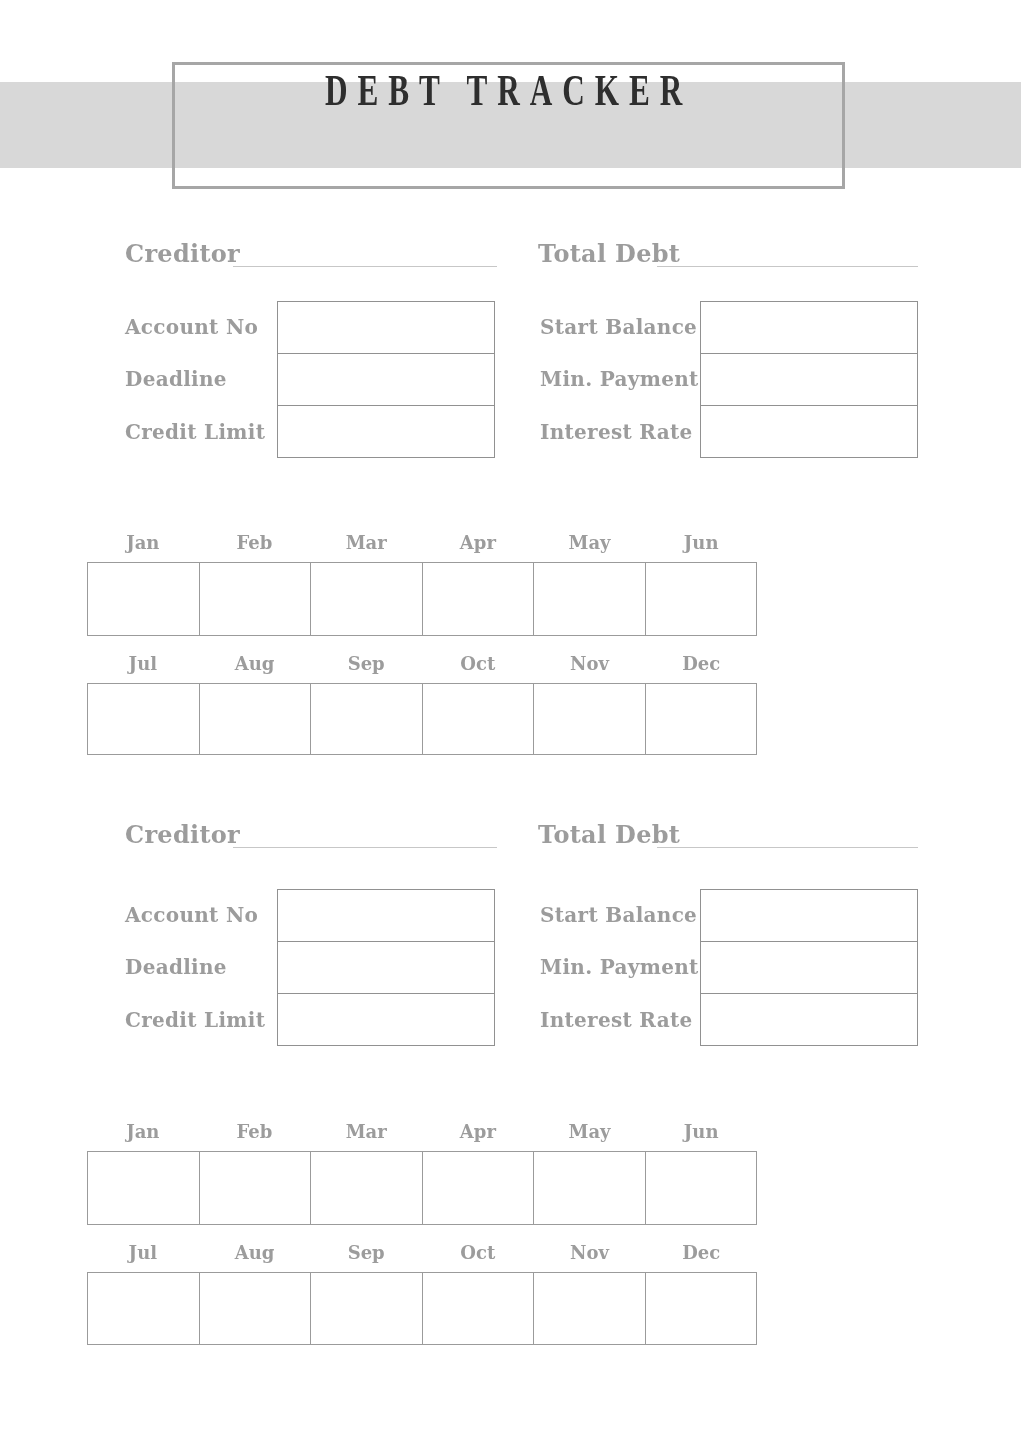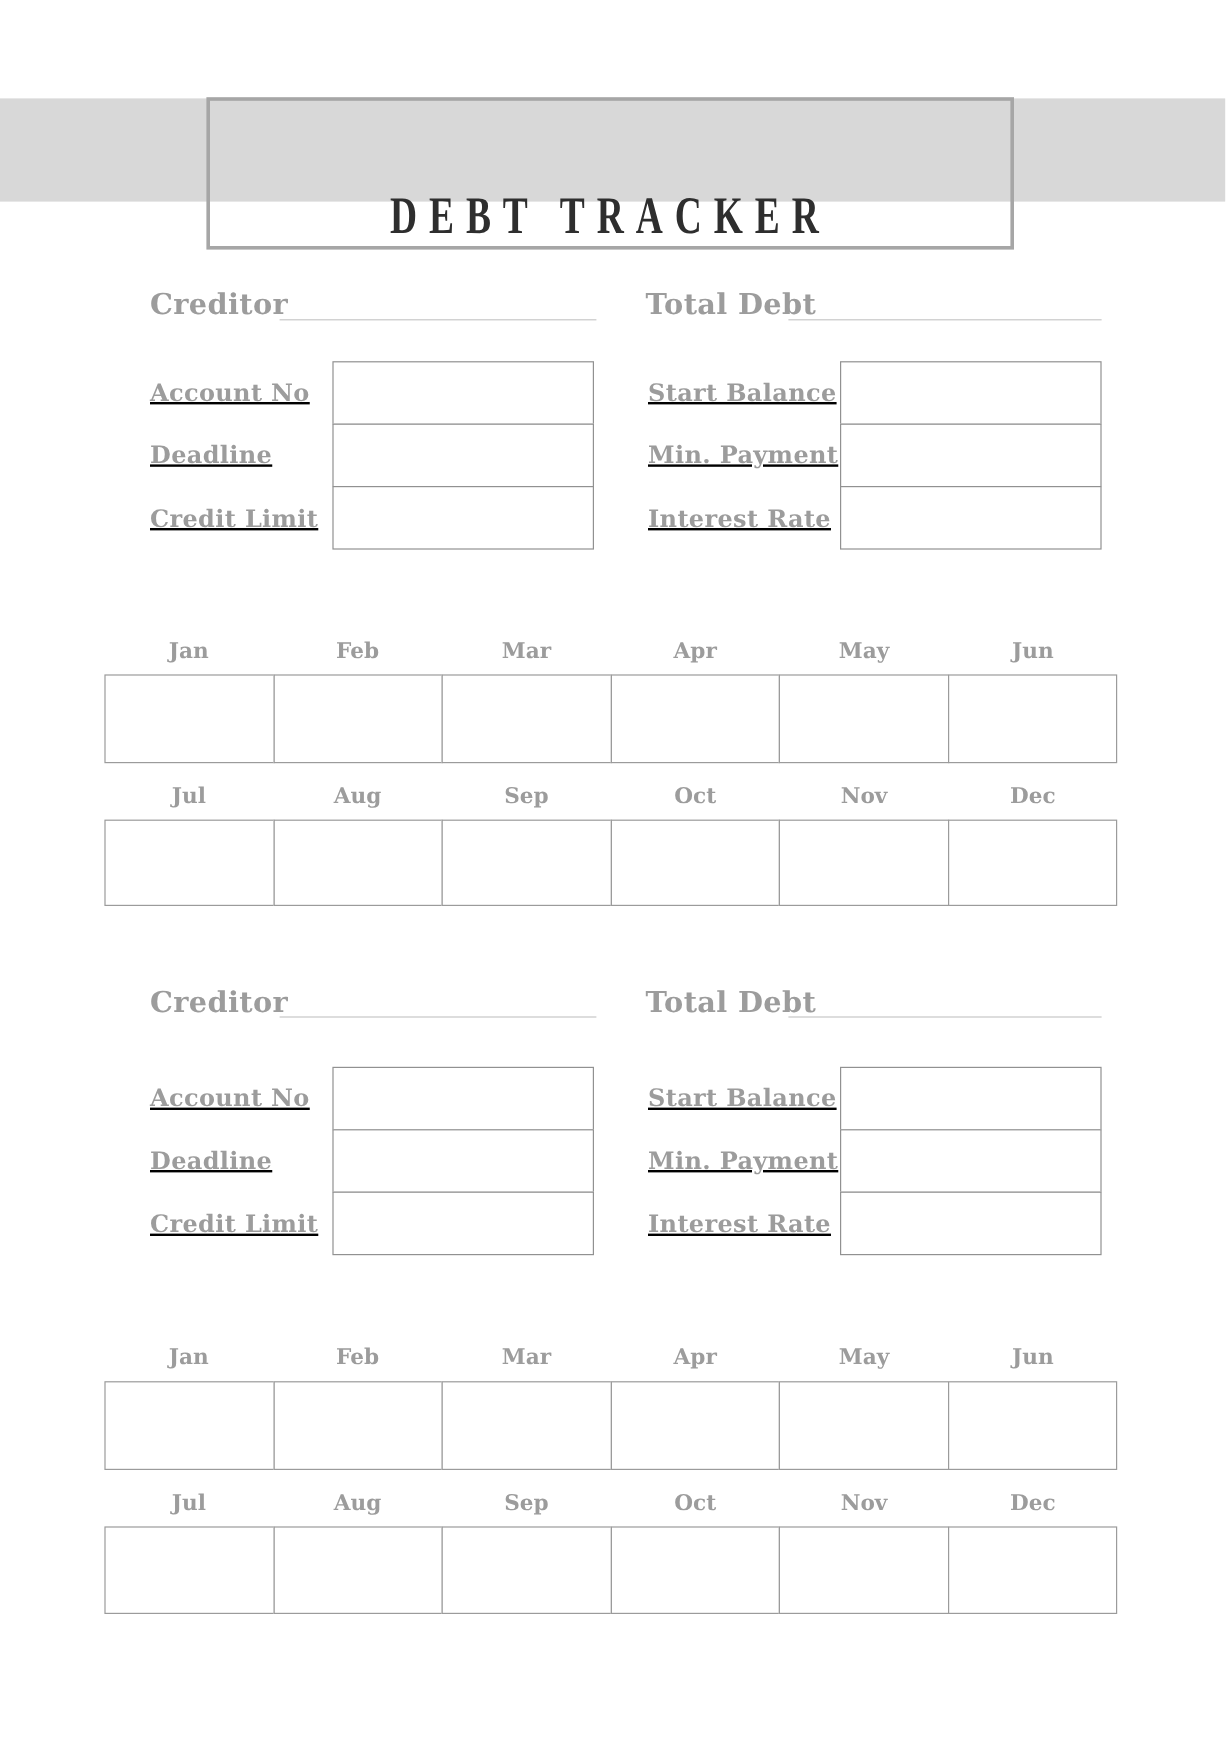--- a/index.html
+++ b/index.html
@@ -14,21 +14,21 @@
   .band{
     position:absolute;left:0;top:82px;
     width:1021px;height:86px;
     background:#d8d8d8;
   }
   .title-box{
     position:absolute;left:172px;top:62px;
     width:673px;height:127px;
     border:3px solid #a6a6a6;
     box-sizing:border-box;
-    display:flex;align-items:flex-end;justify-content:center;margin-top:19px;
+    display:flex;align-items:flex-start;justify-content:center;
   }
   .title-text{
     font-family:"Liberation Serif",serif;
     font-weight:700;
     font-size:44px;
     letter-spacing:14px;
     color:#2e2e2e;
     white-space:nowrap;
     transform:scaleX(0.71);
     transform-origin:center;
@@ -54,30 +54,30 @@
   .field-box{
     height:53px;box-sizing:border-box;
     border:1px solid #919191;
     background:#ffffff;
     margin-top:-1px;
     font-size:16px;color:#6e6e6e;padding:4px 8px;
   }
   .field-box:first-child{margin-top:0;}
   .label-col{
     position:absolute;width:160px;height:157px;
-    display:flex;flex-direction:column;text-decoration:underline;
+    display:flex;flex-direction:column;
   }
   .label-cell{
     flex:1;display:flex;align-items:center;
     font-weight:700;font-size:20px;letter-spacing:0.3px;
     color:#9c9c9c;white-space:nowrap;
   }
   
   .month-grid{
-    position:absolute;left:87px;width:844px;
+    position:absolute;left:87px;width:670px;
   }
   .month-header-row{
     display:flex;height:22px;margin-bottom:8px;
   }
   .month-header-cell{
     flex:1;text-align:center;
     font-weight:700;font-size:18px;
     color:#9c9c9c;
   }
   .month-box-row{display:flex;}

